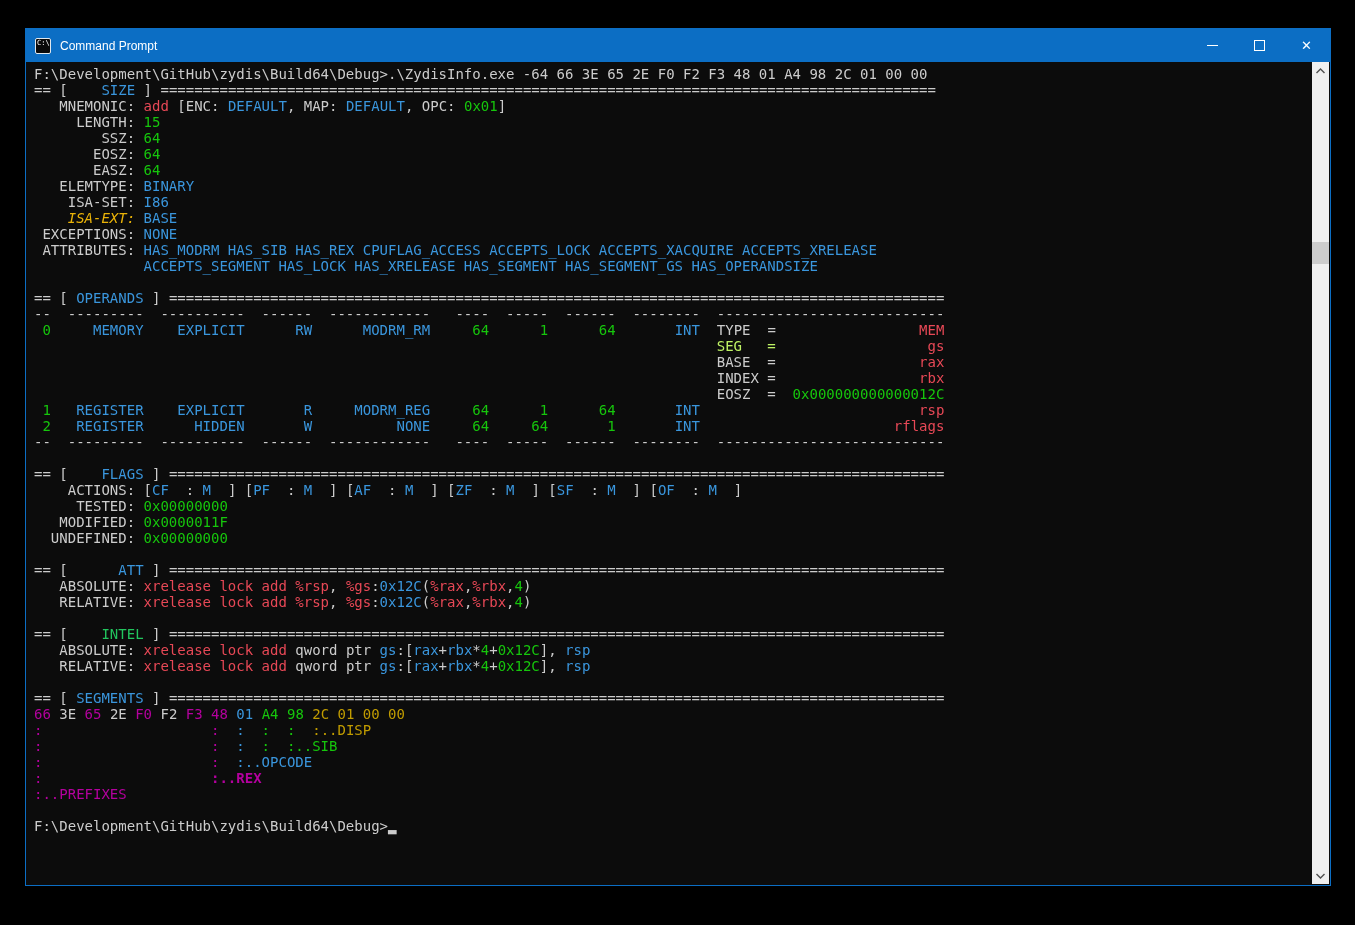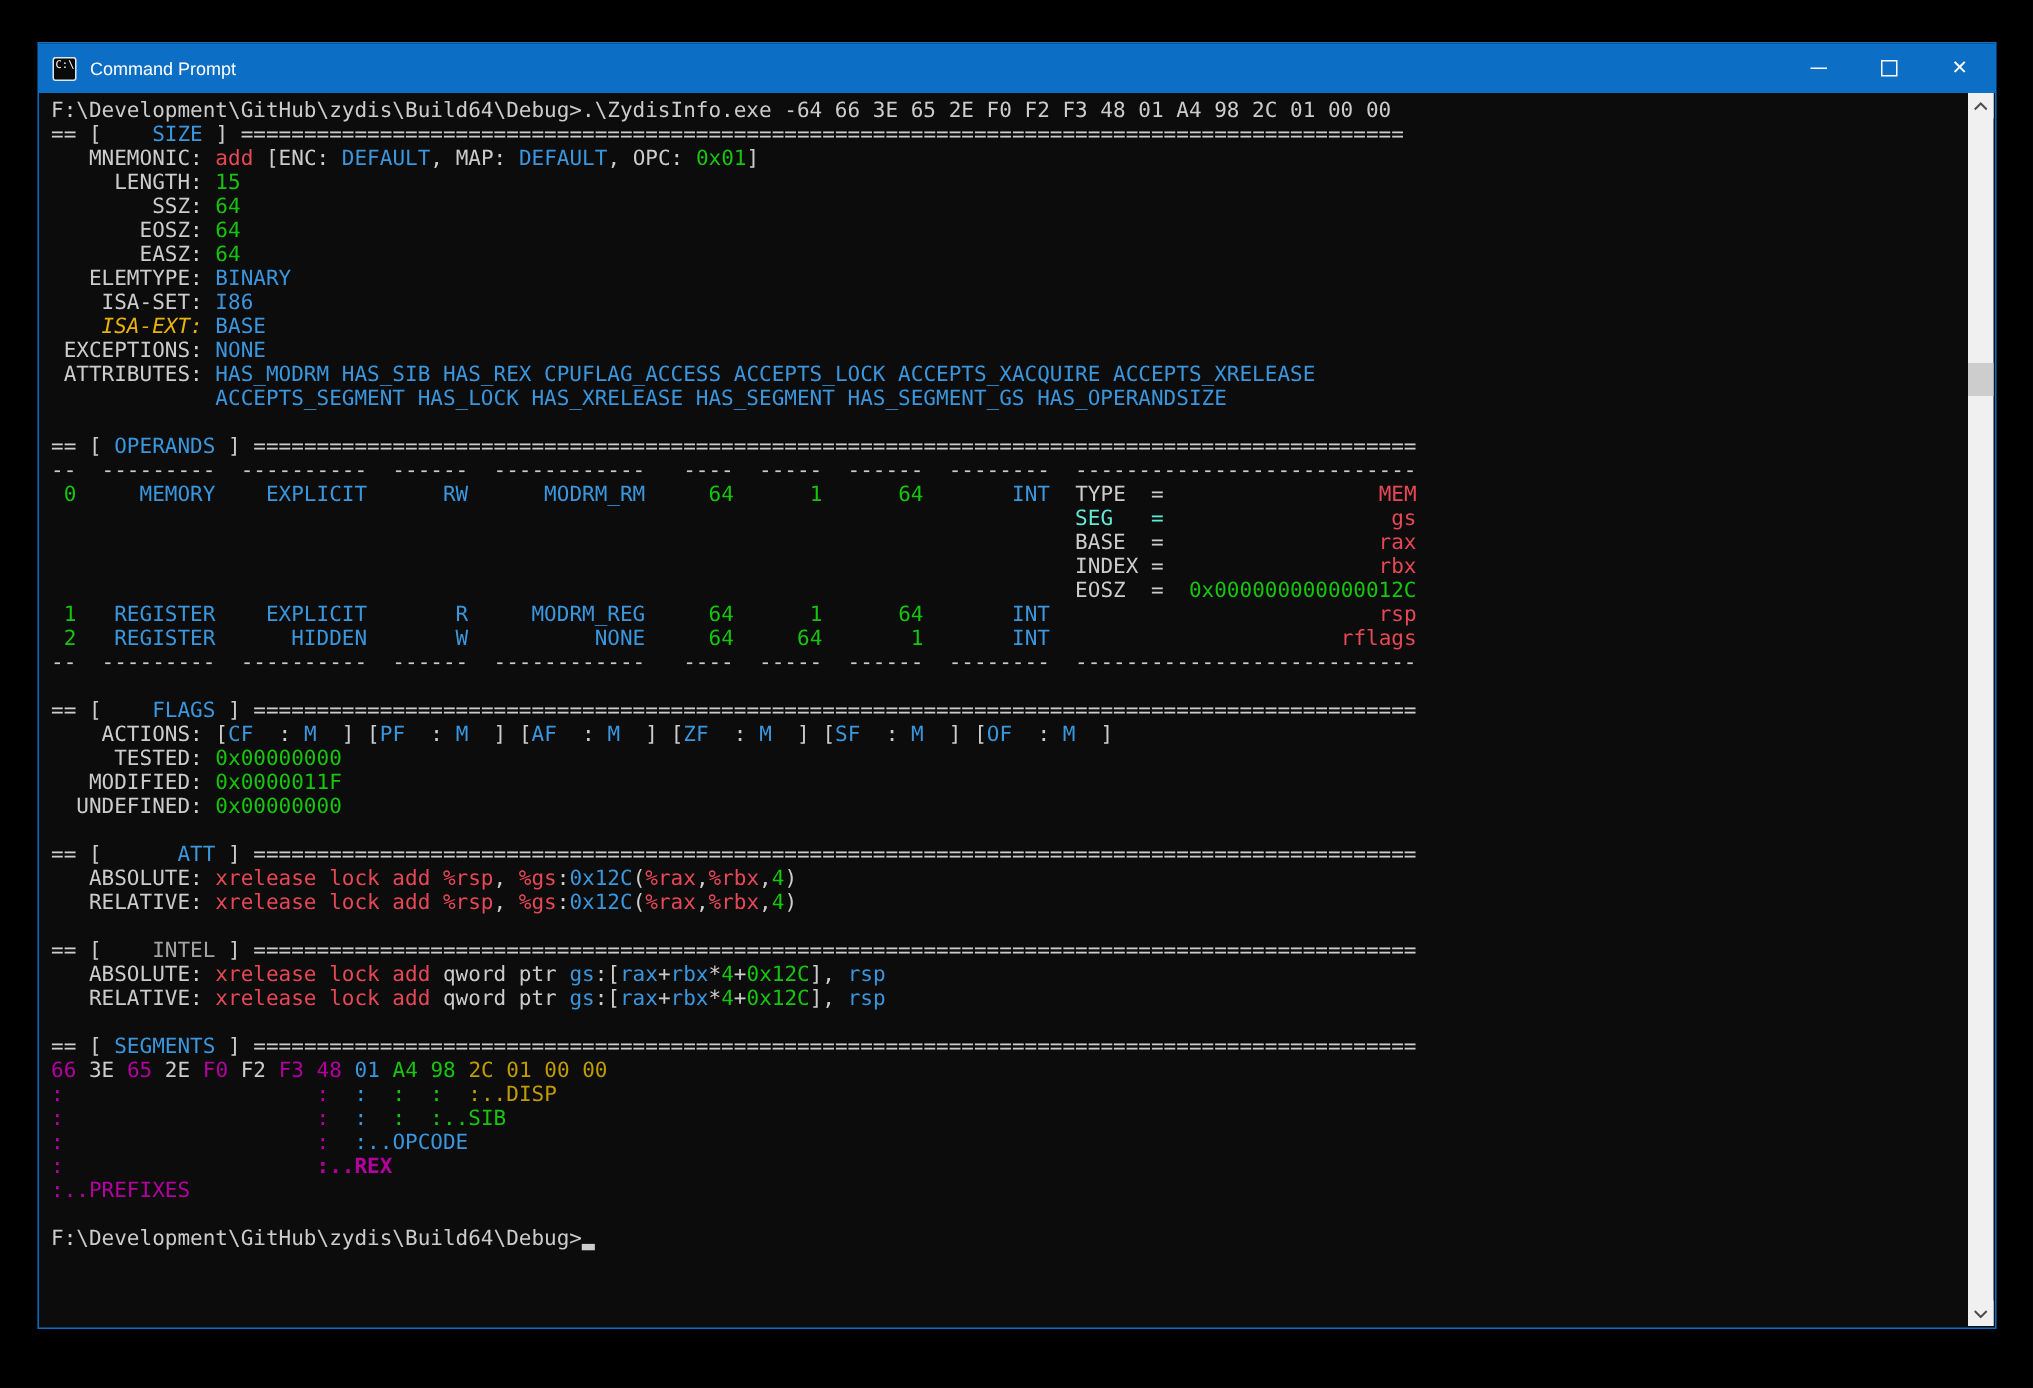--- a/index.html
+++ b/index.html
@@ -62,39 +62,39 @@
       <div class="line"><span style="color: rgb(204, 204, 204);">   ELEMTYPE: </span><span style="color: rgb(58, 150, 221);">BINARY</span></div>
       <div class="line"><span style="color: rgb(204, 204, 204);">    ISA-SET: </span><span style="color: rgb(58, 150, 221);">I86</span></div>
       <div class="line"><span style="color: #eab308; font-style: italic;">    ISA-EXT: </span><span style="color: rgb(58, 150, 221);">BASE</span></div>
       <div class="line"><span style="color: rgb(204, 204, 204);"> EXCEPTIONS: </span><span style="color: rgb(58, 150, 221);">NONE</span></div>
       <div class="line"><span style="color: rgb(204, 204, 204);"> ATTRIBUTES: </span><span style="color: rgb(58, 150, 221);">HAS_MODRM HAS_SIB HAS_REX CPUFLAG_ACCESS ACCEPTS_LOCK ACCEPTS_XACQUIRE ACCEPTS_XRELEASE</span></div>
       <div class="line"><span style="color: rgb(58, 150, 221);">             ACCEPTS_SEGMENT HAS_LOCK HAS_XRELEASE HAS_SEGMENT HAS_SEGMENT_GS HAS_OPERANDSIZE</span></div>
       <div class="line"></div>
       <div class="line"><span style="color: rgb(204, 204, 204);">== [</span><span style="color: rgb(58, 150, 221);"> OPERANDS</span><span style="color: rgb(204, 204, 204);"> ] </span><span style="color: rgb(204, 204, 204);">============================================================================================</span></div>
       <div class="line"><span style="color: rgb(204, 204, 204);">--  ---------  ----------  ------  ------------   ----  -----  ------  --------  </span><span style="color: rgb(204, 204, 204);">---------------------------</span></div>
       <div class="line"><span style="color: rgb(22, 198, 12);"> 0</span><span style="color: rgb(58, 150, 221);">     MEMORY</span><span style="color: rgb(58, 150, 221);">    EXPLICIT</span><span style="color: rgb(58, 150, 221);">      RW</span><span style="color: rgb(58, 150, 221);">      MODRM_RM</span><span style="color: rgb(22, 198, 12);">     64</span><span style="color: rgb(22, 198, 12);">      1</span><span style="color: rgb(22, 198, 12);">      64</span><span style="color: rgb(58, 150, 221);">       INT</span><span style="color: rgb(204, 204, 204);">  TYPE  =</span><span style="color: rgb(204, 204, 204);">                 </span><span style="color: rgb(231, 72, 86);">MEM</span></div>
-      <div class="line"><span style="color: rgb(204, 204, 204);">                                                                                 </span><span style="color: #5eead4;">SEG   =</span><span style="color: rgb(204, 204, 204);">                  </span><span style="color: rgb(231, 72, 86);">gs</span></div>
+      <div class="line"><span style="color: rgb(204, 204, 204);">                                                                                 </span><span style="color: #bef264;">SEG   =</span><span style="color: rgb(204, 204, 204);">                  </span><span style="color: rgb(231, 72, 86);">gs</span></div>
       <div class="line"><span style="color: rgb(204, 204, 204);">                                                                                 </span><span style="color: rgb(204, 204, 204);">BASE  =</span><span style="color: rgb(204, 204, 204);">                 </span><span style="color: rgb(231, 72, 86);">rax</span></div>
       <div class="line"><span style="color: rgb(204, 204, 204);">                                                                                 </span><span style="color: rgb(204, 204, 204);">INDEX =</span><span style="color: rgb(204, 204, 204);">                 </span><span style="color: rgb(231, 72, 86);">rbx</span></div>
       <div class="line"><span style="color: rgb(204, 204, 204);">                                                                                 </span><span style="color: rgb(204, 204, 204);">EOSZ  =</span><span style="color: rgb(204, 204, 204);">  </span><span style="color: rgb(22, 198, 12);">0x000000000000012C</span></div>
       <div class="line"><span style="color: rgb(22, 198, 12);"> 1</span><span style="color: rgb(58, 150, 221);">   REGISTER</span><span style="color: rgb(58, 150, 221);">    EXPLICIT</span><span style="color: rgb(58, 150, 221);">       R</span><span style="color: rgb(58, 150, 221);">     MODRM_REG</span><span style="color: rgb(22, 198, 12);">     64</span><span style="color: rgb(22, 198, 12);">      1</span><span style="color: rgb(22, 198, 12);">      64</span><span style="color: rgb(58, 150, 221);">       INT</span><span style="color: rgb(204, 204, 204);">                          </span><span style="color: rgb(231, 72, 86);">rsp</span></div>
       <div class="line"><span style="color: rgb(22, 198, 12);"> 2</span><span style="color: rgb(58, 150, 221);">   REGISTER</span><span style="color: rgb(58, 150, 221);">      HIDDEN</span><span style="color: rgb(58, 150, 221);">       W</span><span style="color: rgb(58, 150, 221);">          NONE</span><span style="color: rgb(22, 198, 12);">     64</span><span style="color: rgb(22, 198, 12);">     64</span><span style="color: rgb(22, 198, 12);">       1</span><span style="color: rgb(58, 150, 221);">       INT</span><span style="color: rgb(204, 204, 204);">                       </span><span style="color: rgb(231, 72, 86);">rflags</span></div>
       <div class="line"><span style="color: rgb(204, 204, 204);">--  ---------  ----------  ------  ------------   ----  -----  ------  --------  </span><span style="color: rgb(204, 204, 204);">---------------------------</span></div>
       <div class="line"></div>
       <div class="line"><span style="color: rgb(204, 204, 204);">== [</span><span style="color: rgb(58, 150, 221);">    FLAGS</span><span style="color: rgb(204, 204, 204);"> ] </span><span style="color: rgb(204, 204, 204);">============================================================================================</span></div>
       <div class="line"><span style="color: rgb(204, 204, 204);">    ACTIONS: [</span><span style="color: rgb(58, 150, 221);">CF</span><span style="color: rgb(204, 204, 204);">  : </span><span style="color: rgb(58, 150, 221);">M</span><span style="color: rgb(204, 204, 204);">  ] [</span><span style="color: rgb(58, 150, 221);">PF</span><span style="color: rgb(204, 204, 204);">  : </span><span style="color: rgb(58, 150, 221);">M</span><span style="color: rgb(204, 204, 204);">  ] [</span><span style="color: rgb(58, 150, 221);">AF</span><span style="color: rgb(204, 204, 204);">  : </span><span style="color: rgb(58, 150, 221);">M</span><span style="color: rgb(204, 204, 204);">  ] [</span><span style="color: rgb(58, 150, 221);">ZF</span><span style="color: rgb(204, 204, 204);">  : </span><span style="color: rgb(58, 150, 221);">M</span><span style="color: rgb(204, 204, 204);">  ] [</span><span style="color: rgb(58, 150, 221);">SF</span><span style="color: rgb(204, 204, 204);">  : </span><span style="color: rgb(58, 150, 221);">M</span><span style="color: rgb(204, 204, 204);">  ] [</span><span style="color: rgb(58, 150, 221);">OF</span><span style="color: rgb(204, 204, 204);">  : </span><span style="color: rgb(58, 150, 221);">M</span><span style="color: rgb(204, 204, 204);">  ]</span></div>
       <div class="line"><span style="color: rgb(204, 204, 204);">     TESTED: </span><span style="color: rgb(22, 198, 12);">0x00000000</span></div>
       <div class="line"><span style="color: rgb(204, 204, 204);">   MODIFIED: </span><span style="color: rgb(22, 198, 12);">0x0000011F</span></div>
       <div class="line"><span style="color: rgb(204, 204, 204);">  UNDEFINED: </span><span style="color: rgb(22, 198, 12);">0x00000000</span></div>
       <div class="line"></div>
       <div class="line"><span style="color: rgb(204, 204, 204);">== [</span><span style="color: rgb(58, 150, 221);">      ATT</span><span style="color: rgb(204, 204, 204);"> ] </span><span style="color: rgb(204, 204, 204);">============================================================================================</span></div>
       <div class="line"><span style="color: rgb(204, 204, 204);">   ABSOLUTE: </span><span style="color: rgb(231, 72, 86);">xrelease lock add %rsp</span><span style="color: rgb(204, 204, 204);">, </span><span style="color: rgb(231, 72, 86);">%gs</span><span style="color: rgb(204, 204, 204);">:</span><span style="color: rgb(58, 150, 221);">0x12C</span><span style="color: rgb(204, 204, 204);">(</span><span style="color: rgb(231, 72, 86);">%rax</span><span style="color: rgb(204, 204, 204);">,</span><span style="color: rgb(231, 72, 86);">%rbx</span><span style="color: rgb(204, 204, 204);">,</span><span style="color: rgb(22, 198, 12);">4</span><span style="color: rgb(204, 204, 204);">)</span></div>
       <div class="line"><span style="color: rgb(204, 204, 204);">   RELATIVE: </span><span style="color: rgb(231, 72, 86);">xrelease lock add %rsp</span><span style="color: rgb(204, 204, 204);">, </span><span style="color: rgb(231, 72, 86);">%gs</span><span style="color: rgb(204, 204, 204);">:</span><span style="color: rgb(58, 150, 221);">0x12C</span><span style="color: rgb(204, 204, 204);">(</span><span style="color: rgb(231, 72, 86);">%rax</span><span style="color: rgb(204, 204, 204);">,</span><span style="color: rgb(231, 72, 86);">%rbx</span><span style="color: rgb(204, 204, 204);">,</span><span style="color: rgb(22, 198, 12);">4</span><span style="color: rgb(204, 204, 204);">)</span></div>
       <div class="line"></div>
-      <div class="line"><span style="color: rgb(204, 204, 204);">== [</span><span style="color: #a3a3a3; text-align: center;">    INTEL</span><span style="color: rgb(204, 204, 204);"> ] </span><span style="color: rgb(204, 204, 204);">============================================================================================</span></div>
+      <div class="line"><span style="color: rgb(204, 204, 204);">== [</span><span style="color: #22c55e; text-align: center;">    INTEL</span><span style="color: rgb(204, 204, 204);"> ] </span><span style="color: rgb(204, 204, 204);">============================================================================================</span></div>
       <div class="line"><span style="color: rgb(204, 204, 204);">   ABSOLUTE: </span><span style="color: rgb(231, 72, 86);">xrelease lock add</span><span style="color: rgb(204, 204, 204);"> qword ptr </span><span style="color: rgb(58, 150, 221);">gs</span><span style="color: rgb(204, 204, 204);">:[</span><span style="color: rgb(58, 150, 221);">rax</span><span style="color: rgb(204, 204, 204);">+</span><span style="color: rgb(58, 150, 221);">rbx</span><span style="color: rgb(204, 204, 204);">*</span><span style="color: rgb(22, 198, 12);">4</span><span style="color: rgb(204, 204, 204);">+</span><span style="color: rgb(22, 198, 12);">0x12C</span><span style="color: rgb(204, 204, 204);">], </span><span style="color: rgb(58, 150, 221);">rsp</span></div>
       <div class="line"><span style="color: rgb(204, 204, 204);">   RELATIVE: </span><span style="color: rgb(231, 72, 86);">xrelease lock add</span><span style="color: rgb(204, 204, 204);"> qword ptr </span><span style="color: rgb(58, 150, 221);">gs</span><span style="color: rgb(204, 204, 204);">:[</span><span style="color: rgb(58, 150, 221);">rax</span><span style="color: rgb(204, 204, 204);">+</span><span style="color: rgb(58, 150, 221);">rbx</span><span style="color: rgb(204, 204, 204);">*</span><span style="color: rgb(22, 198, 12);">4</span><span style="color: rgb(204, 204, 204);">+</span><span style="color: rgb(22, 198, 12);">0x12C</span><span style="color: rgb(204, 204, 204);">], </span><span style="color: rgb(58, 150, 221);">rsp</span></div>
       <div class="line"></div>
       <div class="line"><span style="color: rgb(204, 204, 204);">== [</span><span style="color: rgb(58, 150, 221);"> SEGMENTS</span><span style="color: rgb(204, 204, 204);"> ] </span><span style="color: rgb(204, 204, 204);">============================================================================================</span></div>
       <div class="line"><span style="color: rgb(180, 0, 158);">66</span><span style="color: rgb(204, 204, 204);"> 3E</span><span style="color: rgb(180, 0, 158);"> 65</span><span style="color: rgb(204, 204, 204);"> 2E</span><span style="color: rgb(180, 0, 158);"> F0</span><span style="color: rgb(204, 204, 204);"> F2</span><span style="color: rgb(180, 0, 158);"> F3</span><span style="color: rgb(180, 0, 158);"> 48</span><span style="color: rgb(58, 150, 221);"> 01</span><span style="color: rgb(22, 198, 12);"> A4</span><span style="color: rgb(22, 198, 12);"> 98</span><span style="color: rgb(193, 156, 0);"> 2C 01 00 00</span></div>
       <div class="line"><span style="color: rgb(180, 0, 158);">:</span><span style="color: rgb(204, 204, 204);">                    </span><span style="color: rgb(180, 0, 158);">:</span><span style="color: rgb(204, 204, 204);">  </span><span style="color: rgb(58, 150, 221);">:</span><span style="color: rgb(204, 204, 204);">  </span><span style="color: rgb(22, 198, 12);">:</span><span style="color: rgb(204, 204, 204);">  </span><span style="color: rgb(22, 198, 12);">:</span><span style="color: rgb(204, 204, 204);">  </span><span style="color: rgb(193, 156, 0);">:..DISP</span></div>
       <div class="line"><span style="color: rgb(180, 0, 158);">:</span><span style="color: rgb(204, 204, 204);">                    </span><span style="color: rgb(180, 0, 158);">:</span><span style="color: rgb(204, 204, 204);">  </span><span style="color: rgb(58, 150, 221);">:</span><span style="color: rgb(204, 204, 204);">  </span><span style="color: rgb(22, 198, 12);">:</span><span style="color: rgb(204, 204, 204);">  </span><span style="color: rgb(22, 198, 12);">:..SIB</span></div>
       <div class="line"><span style="color: rgb(180, 0, 158);">:</span><span style="color: rgb(204, 204, 204);">                    </span><span style="color: rgb(180, 0, 158);">:</span><span style="color: rgb(204, 204, 204);">  </span><span style="color: rgb(58, 150, 221);">:..OPCODE</span></div>
       <div class="line"><span style="color: rgb(180, 0, 158);">:</span><span style="color: rgb(204, 204, 204);">                    </span><span style="color: rgb(180, 0, 158); font-weight: bold;">:..REX</span></div>
       <div class="line"><span style="color: rgb(180, 0, 158);">:..PREFIXES</span></div>

